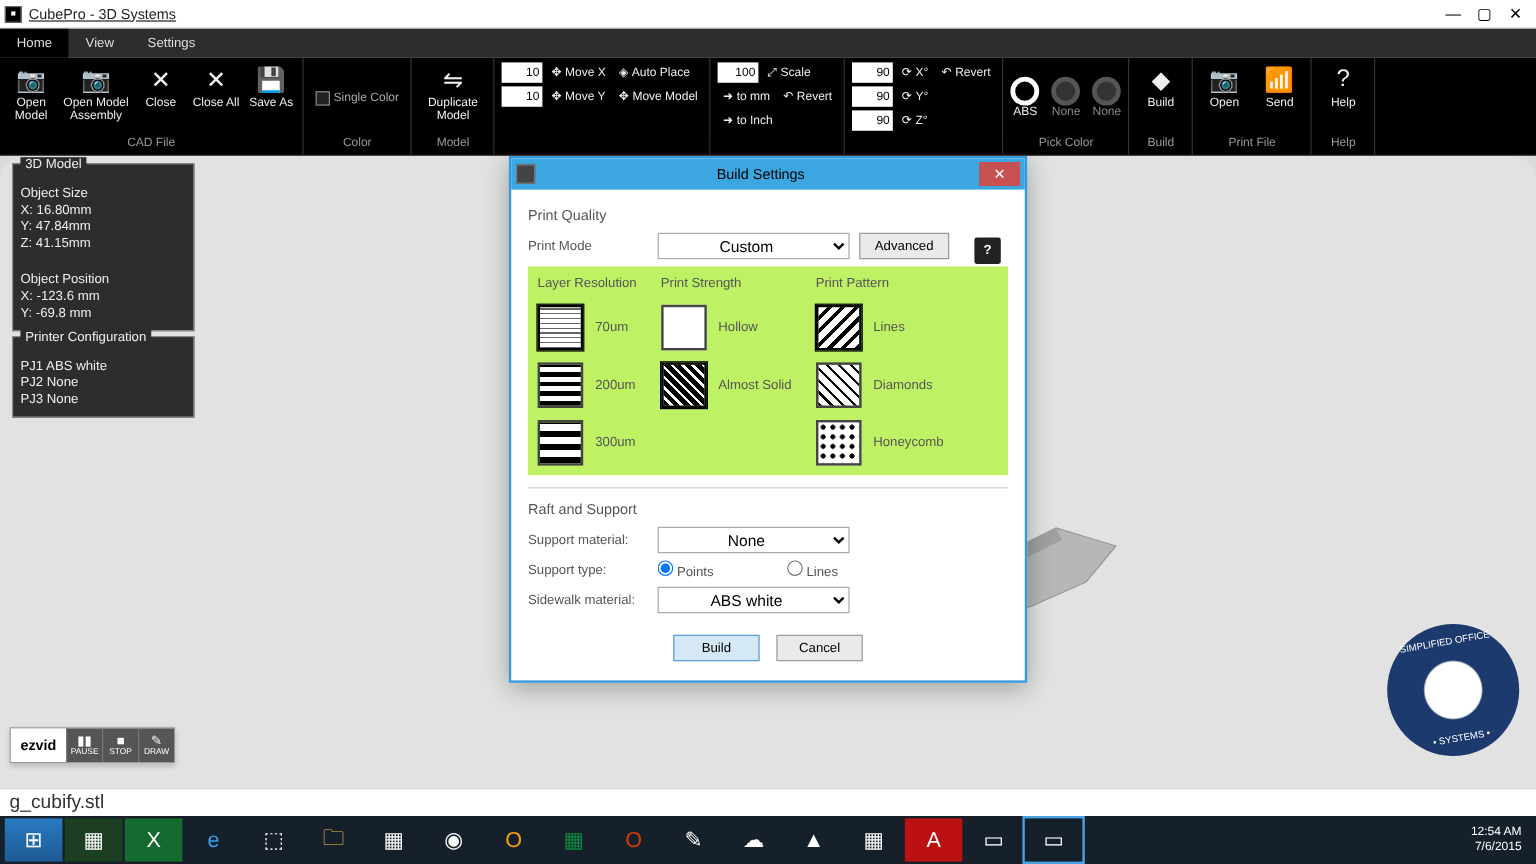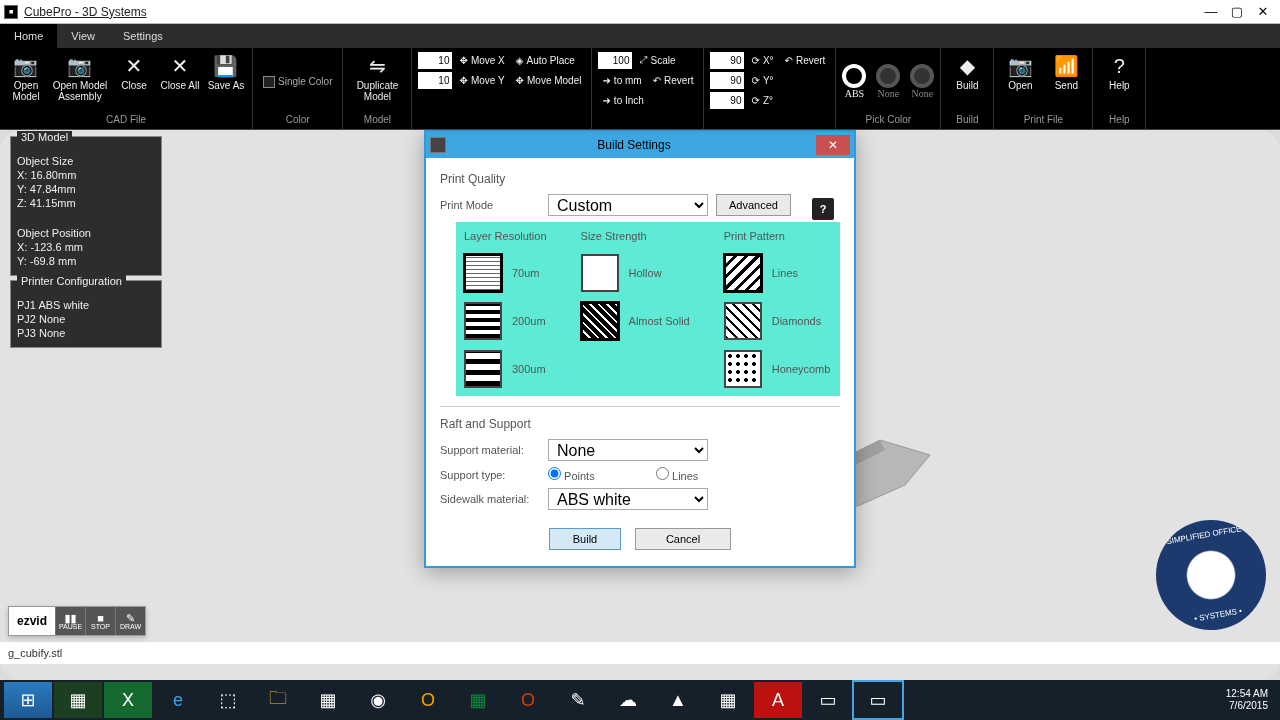--- a/index.html
+++ b/index.html
@@ -32,38 +32,38 @@
 .colorcircle { width:24px;height:24px;border-radius:50%; border:4px solid #fff; background:#000;}
 .colorcircle.dim { border-color:#555; background:#333;}
 
 
 .main { position: relative; height: calc(720px - 24px - 24px - 82px - 40px); background:#e2e2e2;border-radius:21px;}
 .sidepanel { position:absolute; left:10px; top:6px; width:152px; }
 .panelgroup { border:1px solid #888; margin-bottom:4px; padding:4px 6px 6px; background:#2d2d2d; color:#eee; font-size:11px;}
 .panelgroup .ptitle { position:relative; top:-10px; background:#2d2d2d; padding:0 4px; display:inline-block; font-size:11px;}
 .panelgroup .row { display:flex; margin:2px 0;}
 .canvas-shape { position:absolute; left:730px; top:250px; width:220px; height:150px; }
-.statusbar { position:absolute; bottom:16px; left:0; right:0; height:22px; background:#fff; display:flex; align-items:center; font-size:11px; padding:0 200px 0 8px; color:#333;}
+.statusbar { position:absolute; bottom:0; left:0; right:0; height:22px; background:#fff; display:flex; align-items:center; font-size:16px; padding:0 200px 0 8px; color:#333;}
 
 
 .modal { position:absolute; left:424px; top:0; width:432px; background:#fff; border:2px solid #3399dd; box-shadow:0 4px 20px rgba(0,0,0,0.3); }
 .dlgtitle { height:26px; background:#3ba6e0; display:flex; align-items:center; padding:0 4px; color:#000; font-size:12px;}
 .dlgtitle .dicon{width:16px;height:16px;background:#444;margin-right:6px;border:1px solid #777;}
 .dlgtitle .spacer{flex:1;text-align:center;}
 .dlgtitle .close{width:34px;height:20px;background:#c75050;color:#fff;display:flex;align-items:center;justify-content:center;font-size:12px;cursor:pointer;}
 .dlgbody { padding:10px 14px; color:#444; font-size:11px;}
 .section-title { font-size:12px; color:#555; margin:4px 0 8px;}
 .row2 { display:flex; align-items:center; gap:8px; margin:6px 0;}
 .row2 label{ width:100px; color:#555;}
-select.combo { width:160px; height:22px; border:1px solid #aaa; background:#fff; font-size:16px; padding:0 4px;}
+select.combo { width:160px; height:22px; border:1px solid #aaa; background:#fff; font-size:13px; padding:0 4px;text-align:center;}
 .btn { height:22px; padding:0 12px; background:#eaeaea; border:1px solid #999; cursor:pointer; font-size:11px;}
 .btn.primary { background:#d5e8f5; border-color:#5a9bd5;}
 .helpcirc { position:absolute; right:20px; top:40px; width:22px;height:22px;background:#222;color:#fff;border-radius:2px;display:flex;align-items:center;justify-content:center;font-weight:bold;cursor:pointer;}
 
-.choices { display:flex; gap:34px; margin-top:4px; background:#5eead4; padding:8px;margin-left:16px; }
+.choices { display:flex; gap:20px; margin-top:4px; background:#bef264; padding:8px; }
 .choicecol { display:flex; flex-direction:column; gap:10px; }
 .colhdr { font-size:11px; color:#555; margin-bottom:2px;}
 .choice { display:flex; align-items:center; gap:10px; cursor:pointer; height:38px;}
 .swatch { width:38px; height:38px; border:2px solid #444; background:#fff; display:flex; flex-direction:column; overflow:hidden;}
 .choice.sel .swatch { border-color:#000; outline:1px solid #000;}
 .choice .clabel { font-size:11px; color:#555;}
 
 
 .sw-70   { background:repeating-linear-gradient(0deg,#666 0 1px,#fff 1px 4px);}
 .sw-200  { background:repeating-linear-gradient(0deg,#000 0 4px,#fff 4px 8px);}
@@ -217,21 +217,21 @@
         <div class="rrow">
             <div class="numbox">90</div>
             <div class="rbtn2">⟳ <span>Z°</span></div>
           </div>
       </div>
     </div>
     <div class="glabel"></div>
   </div>
 
   <div class="rgroup">
-    <div class="items" style="gap:10px;align-items:center;font-family:Liberation Serif, serif;">
+    <div class="items" style="gap:10px;align-items:center;">
       <div style="text-align:center;">
           <div class="colorcircle"></div>
           <div style="color:#eee;font-size:10px;">ABS</div>
         </div>
       <div style="text-align:center;">
           <div class="colorcircle dim"></div>
           <div style="color:#888;font-size:10px;">None</div>
         </div>
       <div style="text-align:center;">
           <div class="colorcircle dim"></div>
@@ -362,21 +362,21 @@
           <div class="choice">
               <div class="swatch sw-200"></div>
               <span class="clabel">200um</span>
             </div>
           <div class="choice">
               <div class="swatch sw-300"></div>
               <span class="clabel">300um</span>
             </div>
         </div>
         <div class="choicecol">
-          <div class="colhdr">Size Strength</div>
+          <div class="colhdr">Print Strength</div>
           <div class="choice">
               <div class="swatch sw-hollow"></div>
               <span class="clabel">Hollow</span>
             </div>
           <div class="choice sel">
               <div class="swatch sw-solid"></div>
               <span class="clabel">Almost Solid</span>
             </div>
         </div>
         <div class="choicecol">
@@ -410,21 +410,21 @@
         <label><input type="radio" style=""> <span>Lines</span></label>
       </div>
 
       <div class="row2">
           <label>Sidewalk material:</label>
         <select class="combo"><option>ABS white</option></select>
         </div>
 
       <div class="dlgbtns">
         <button class="btn primary" style="width:72px;">Build</button>
-        <button class="btn" style="width:96px;">Cancel</button>
+        <button class="btn" style="width:72px;">Cancel</button>
       </div>
     </div>
   </div>
 </div>
 
 <div class="taskbar">
   <div class="tbtn start">⊞</div>
   <div class="tbtn" style="background:#1b3f20;">▦</div>
   <div class="tbtn" style="background:#156b2f;">X</div>
   <div class="tbtn" style="color:#3aa0e8;">e</div>

